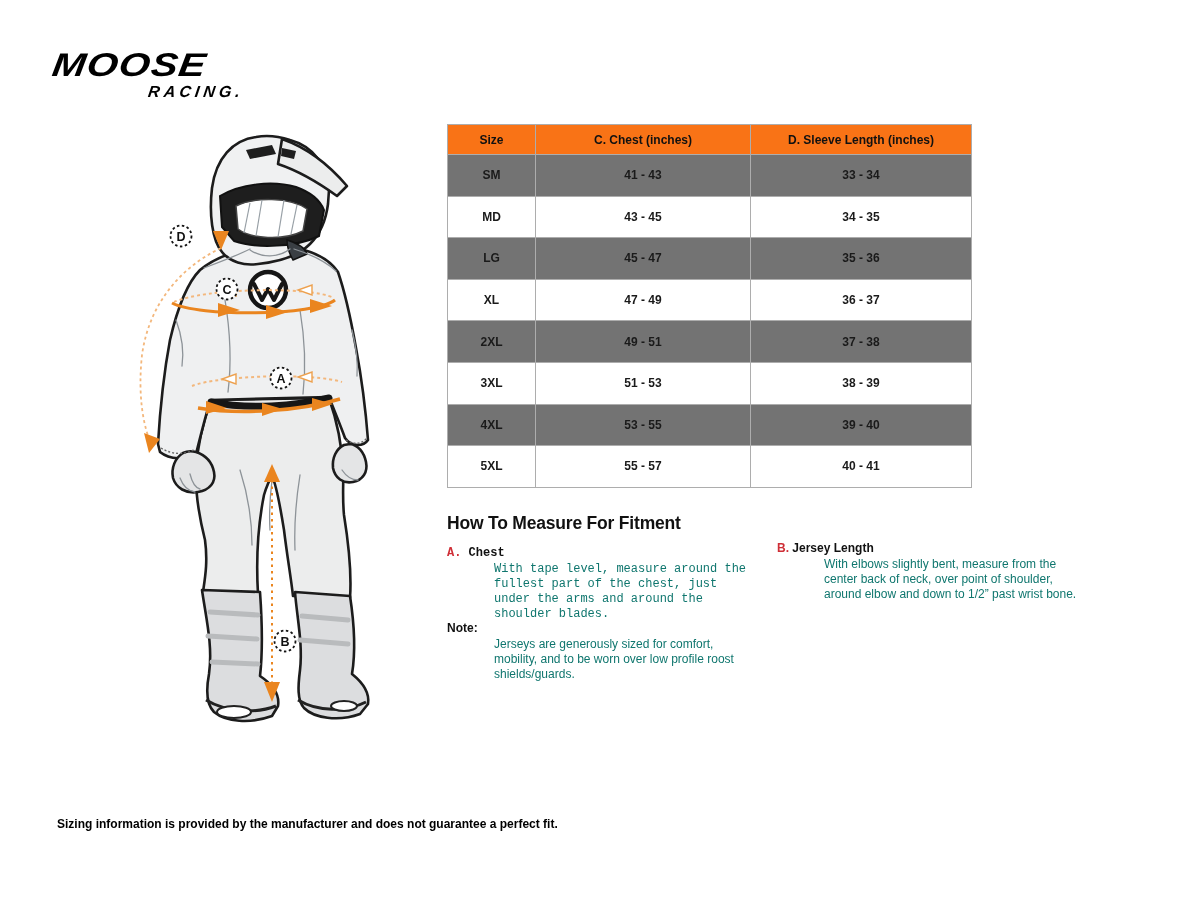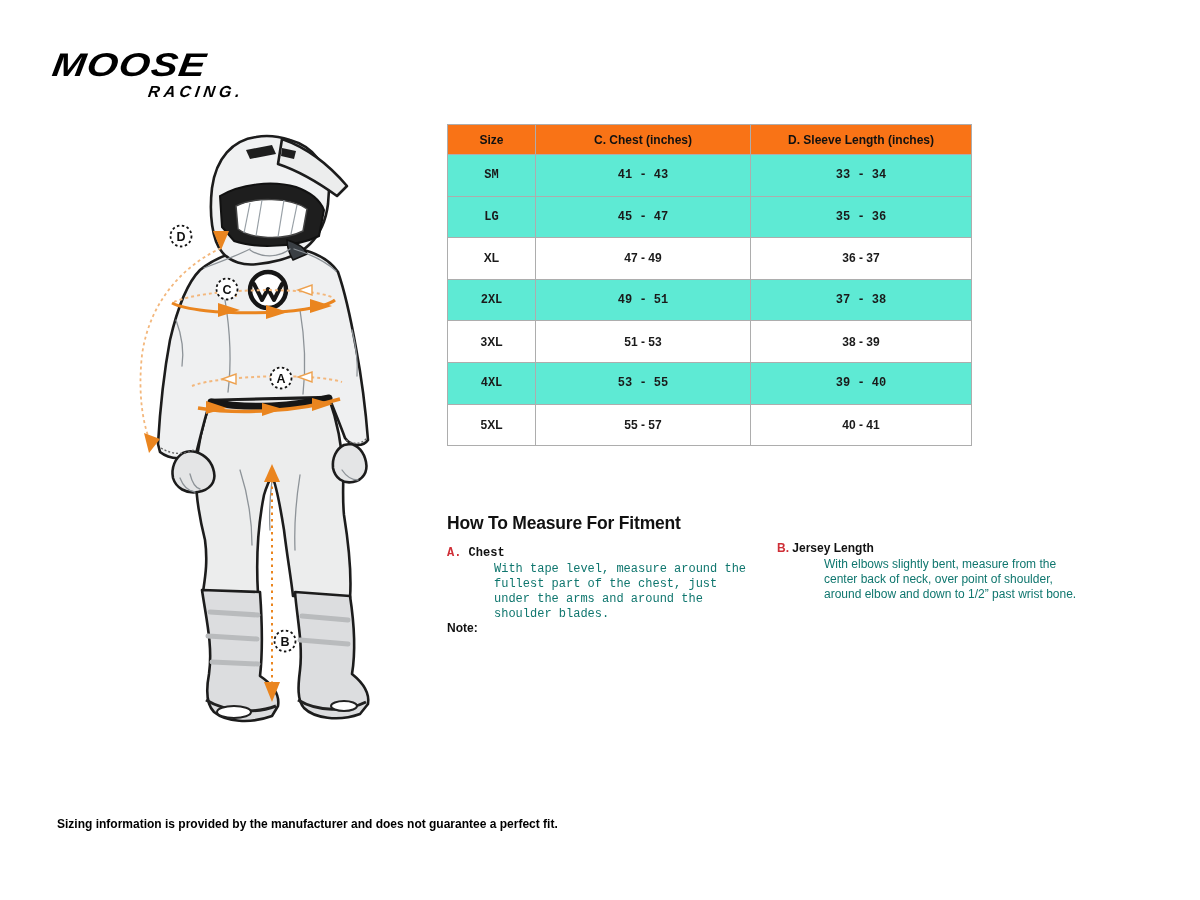--- a/index.html
+++ b/index.html
@@ -24,21 +24,21 @@
   
   table.size-table{
     position:absolute;left:447px;top:124px;width:524px;border-collapse:collapse;table-layout:fixed;
     font-size:12px;
   }
   .size-table th,.size-table td{
     border:1px solid #adadad;text-align:center;vertical-align:middle;padding:0;
   }
   .size-table th{height:29px;background:#f97316;font-weight:bold;}
   .size-table td{height:40.6px;font-weight:bold;color:#1a1a1a;}
-  .size-table tr.shaded td{background:#5eead4;font-family:Liberation Mono, monospace;}
+  .size-table tr.shaded td{background:#737373;}
   .size-table .col-size{width:88px;}
   .size-table .col-chest{width:215px;}
   .size-table .col-sleeve{width:221px;}
   
   .measure-block{position:absolute;font-size:12px;line-height:1.25;}
   .block-a{left:447px;top:546px;width:306px;font-family:Liberation Mono, monospace;}
   .block-b{left:777px;top:541px;width:314px;}
   .block-note{left:447px;top:621px;width:300px;}
   .measure-label{font-weight:bold;font-size:12px;margin-bottom:1px;}
   .red{color:#cf2e36;}
@@ -71,20 +71,25 @@
         <th>C. Chest (inches)</th>
         <th>D. Sleeve Length (inches)</th>
       </tr>
     </thead>
     <tbody>
       <tr class="shaded">
         <td>SM</td>
         <td>41 - 43</td>
         <td>33 - 34</td>
       </tr>
+      <tr>
+        <td>MD</td>
+        <td>43 - 45</td>
+        <td>34 - 35</td>
+      </tr>
       <tr class="shaded">
         <td>LG</td>
         <td>45 - 47</td>
         <td>35 - 36</td>
       </tr>
       <tr>
         <td>XL</td>
         <td>47 - 49</td>
         <td>36 - 37</td>
       </tr>
@@ -124,20 +129,21 @@
   <div class="measure-block block-b">
     <div class="measure-label">
       <span class="red">B.</span>
       <span>Jersey Length</span>
     </div>
     <div class="measure-text">With elbows slightly bent, measure from the center back of neck, over point of shoulder, around elbow and down to 1/2” past wrist bone.</div>
   </div>
 
   <div class="measure-block block-note">
     <div class="measure-label">Note:</div>
+    <div class="measure-text">Jerseys are generously sized for comfort, mobility, and to be worn over low profile roost shields/guards.</div>
   </div>
 
   <div class="disclaimer">
     <div>Sizing information is provided by the manufacturer and does not guarantee a perfect fit.</div>
   </div>
 
   <div class="figure-wrap">
     <svg viewBox="55 125 380 625" width="380" height="625">
 
       <g stroke="#1c1c1c" stroke-width="2.6" stroke-linejoin="round" stroke-linecap="round">

